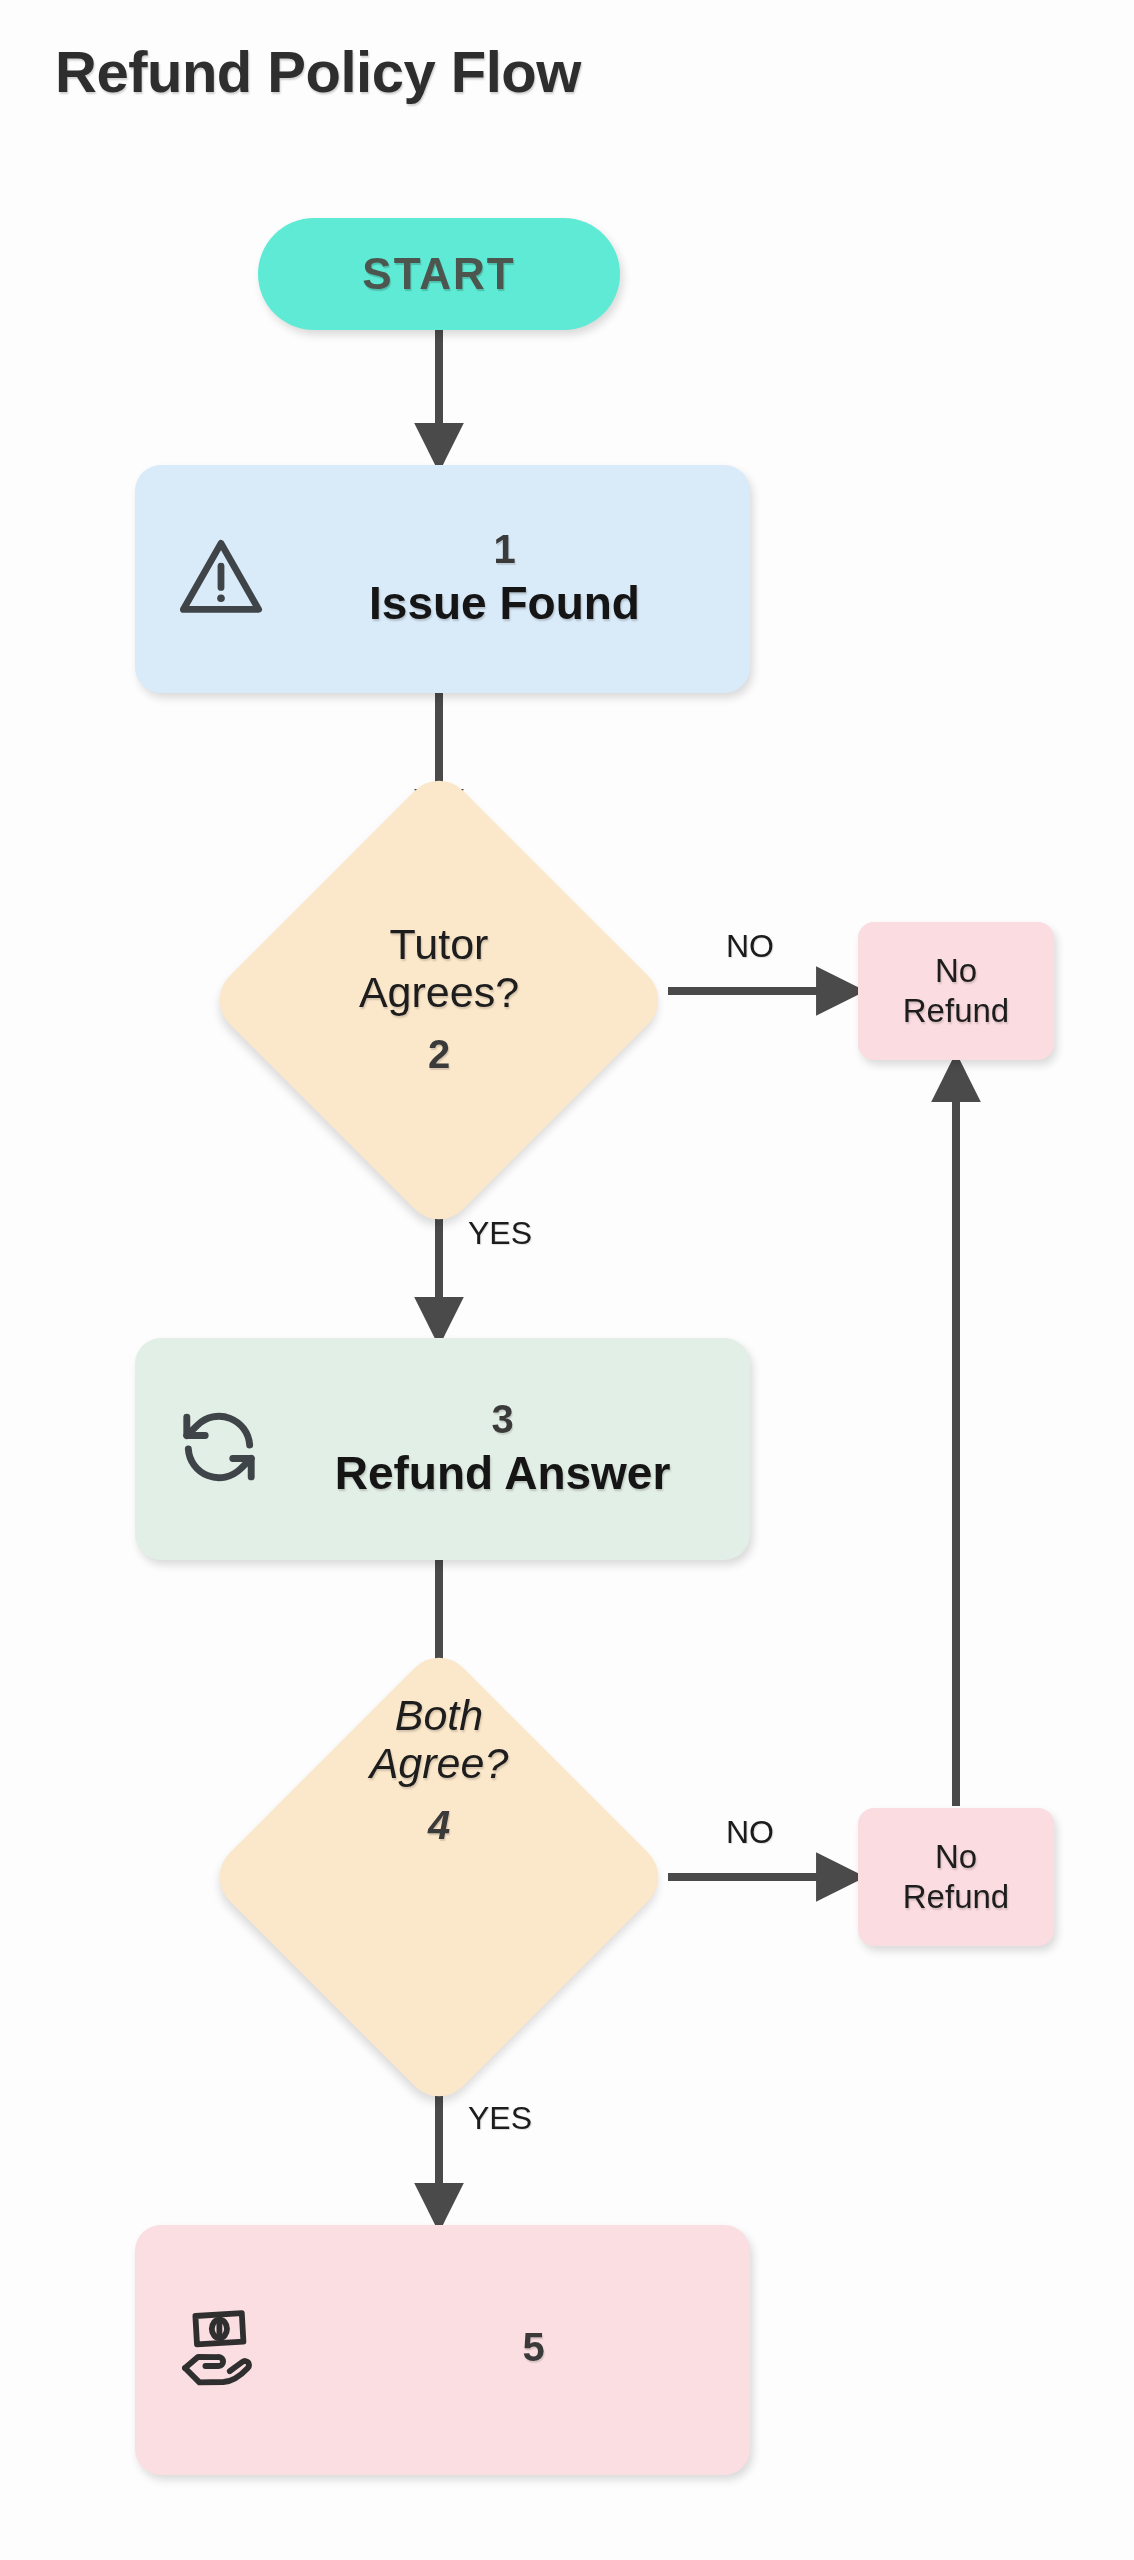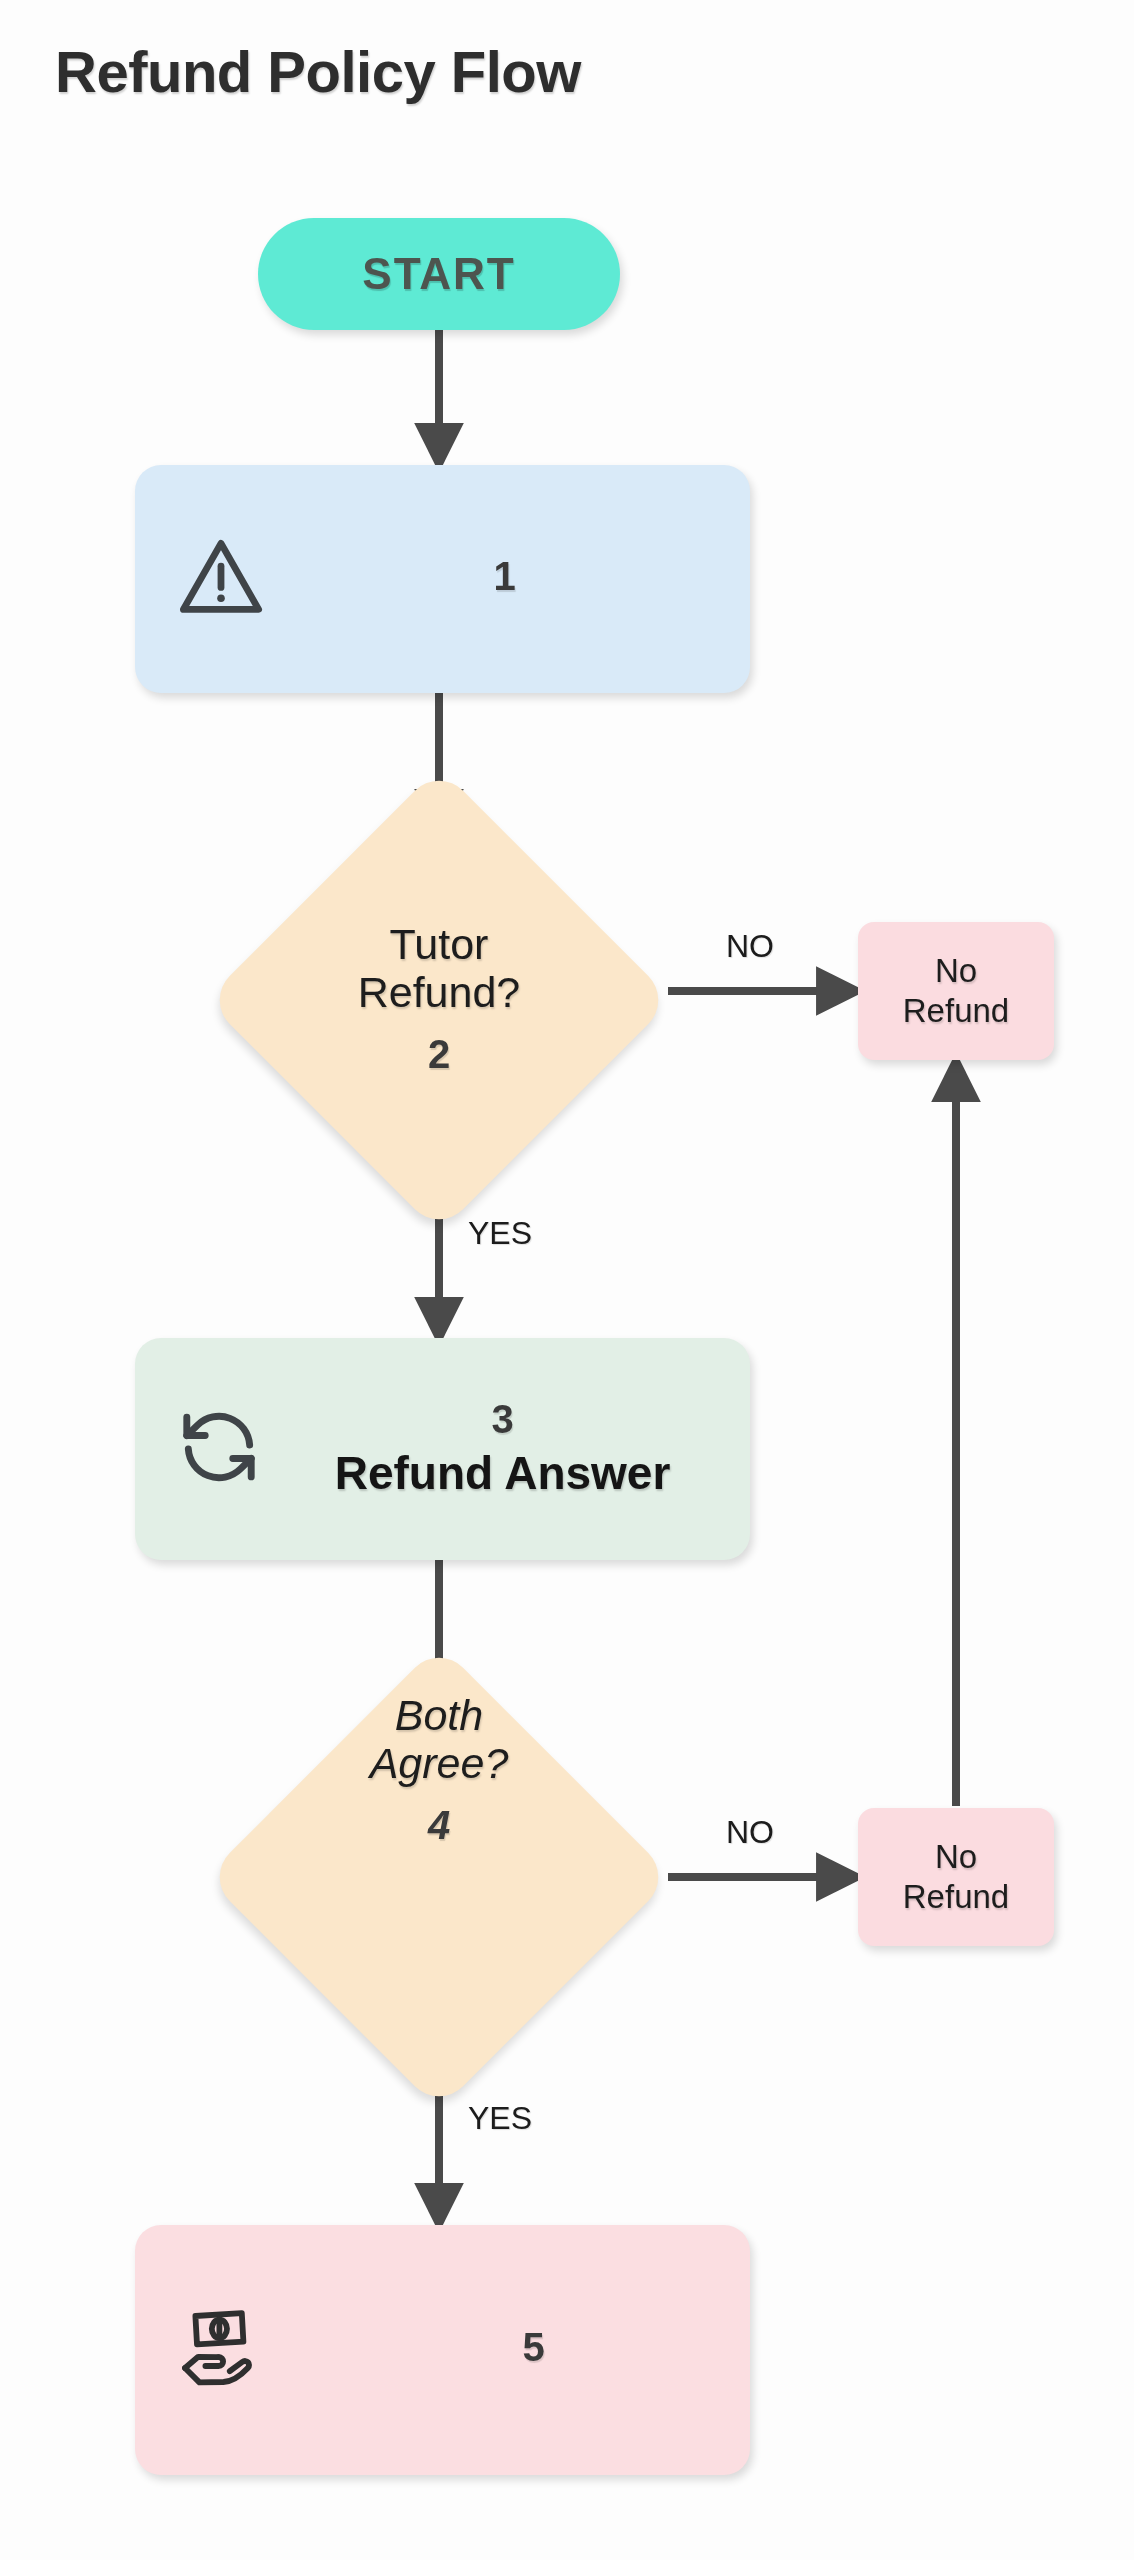--- a/index.html
+++ b/index.html
@@ -163,27 +163,28 @@
   <div class="node card card-blue">
     <span class="icon">
       <svg width="96" height="96" viewBox="0 0 24 24" fill="none" stroke="#3f4448" stroke-width="1.7" stroke-linecap="round" stroke-linejoin="round">
         <path d="M12 3.6 L21.4 20.1 H2.6 Z"></path>
         <line x1="12" y1="9.3" x2="12" y2="14.6"></line>
         <circle cx="12" cy="17.3" r="0.95" fill="#3f4448" stroke="none"></circle>
       </svg>
     </span>
     <span class="txtwrap">
       <span class="stepno">1</span>
+      <span class="lbl">Issue Found</span>
     </span>
   </div>
 
   <div class="diamond" style="left:274px;top:835px;"></div>
   <div class="diamond-text" style="left:259px;top:920px;">
     <span class="q">Tutor</span>
-    <span class="q">Refund?</span>
+    <span class="q">Agrees?</span>
     <span class="stepno">2</span>
   </div>
 
   <div class="edge-label" style="left:726px;top:928px;">NO</div>
   <div class="node small-pink pink-top">
     <span class="lbl">No</span>
     <span class="lbl">Refund</span>
   </div>
 
   <div class="edge-label" style="left:468px;top:1215px;">YES</div>

